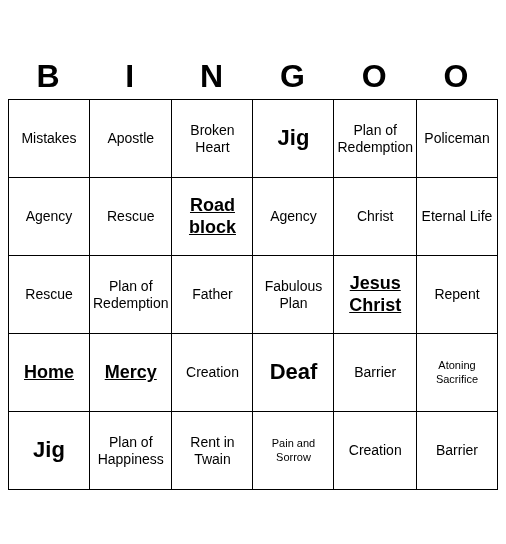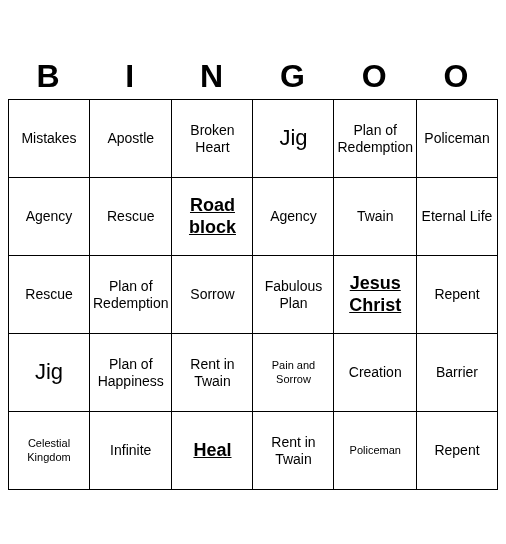--- a/index.html
+++ b/index.html
@@ -32,21 +32,21 @@
       text-align: center;
       vertical-align: middle;
       padding: 3px;
       line-height: 1.2;
     }
     .cell-text {
       display: block;
       width: 100%;
       text-align: center;
     }
-    .size-xl { font-size: 22px; font-weight: normal; }
+    .size-xl { font-size: 22px; font-weight: bold; }
     .size-lg { font-size: 18px; font-weight: bold; text-decoration: underline; }
     .size-md { font-size: 14px; }
     .size-sm { font-size: 11px; }
     .size-xs { font-size: 14px; }
   </style>
 </head>
 <body>
 
 <table class="bingo-card">
   <thead>
@@ -87,44 +87,64 @@
         <td>
           <span class="cell-text size-md">Rescue</span>
         </td>
         <td>
           <span class="cell-text size-lg">Road block</span>
         </td>
         <td>
           <span class="cell-text size-md">Agency</span>
         </td>
         <td>
-          <span class="cell-text size-md">Twain</span>
+          <span class="cell-text size-md">Christ</span>
         </td>
         <td>
           <span class="cell-text size-md">Eternal Life</span>
         </td>
       </tr>
       <tr>
         <td>
           <span class="cell-text size-md">Rescue</span>
         </td>
         <td>
           <span class="cell-text size-xs">Plan of Redemption</span>
         </td>
         <td>
-          <span class="cell-text size-md">Sorrow</span>
+          <span class="cell-text size-md">Father</span>
         </td>
         <td>
           <span class="cell-text size-md">Fabulous Plan</span>
         </td>
         <td>
           <span class="cell-text size-lg">Jesus Christ</span>
         </td>
         <td>
           <span class="cell-text size-md">Repent</span>
+        </td>
+      </tr>
+      <tr>
+        <td>
+          <span class="cell-text size-lg">Home</span>
+        </td>
+        <td>
+          <span class="cell-text size-lg">Mercy</span>
+        </td>
+        <td>
+          <span class="cell-text size-md">Creation</span>
+        </td>
+        <td>
+          <span class="cell-text size-xl">Deaf</span>
+        </td>
+        <td>
+          <span class="cell-text size-md">Barrier</span>
+        </td>
+        <td>
+          <span class="cell-text size-sm">Atoning Sacrifice</span>
         </td>
       </tr>
       <tr>
         <td>
           <span class="cell-text size-xl">Jig</span>
         </td>
         <td>
           <span class="cell-text size-xs">Plan of Happiness</span>
         </td>
         <td>
@@ -133,34 +153,14 @@
         <td>
           <span class="cell-text size-sm">Pain and Sorrow</span>
         </td>
         <td>
           <span class="cell-text size-md">Creation</span>
         </td>
         <td>
           <span class="cell-text size-md">Barrier</span>
         </td>
       </tr>
-      <tr>
-        <td>
-          <span class="cell-text size-sm">Celestial Kingdom</span>
-        </td>
-        <td>
-          <span class="cell-text size-md">Infinite</span>
-        </td>
-        <td>
-          <span class="cell-text size-lg">Heal</span>
-        </td>
-        <td>
-          <span class="cell-text size-md">Rent in Twain</span>
-        </td>
-        <td>
-          <span class="cell-text size-sm">Policeman</span>
-        </td>
-        <td>
-          <span class="cell-text size-md">Repent</span>
-        </td>
-      </tr>
     </tbody>
 </table>
 
 </body></html>

